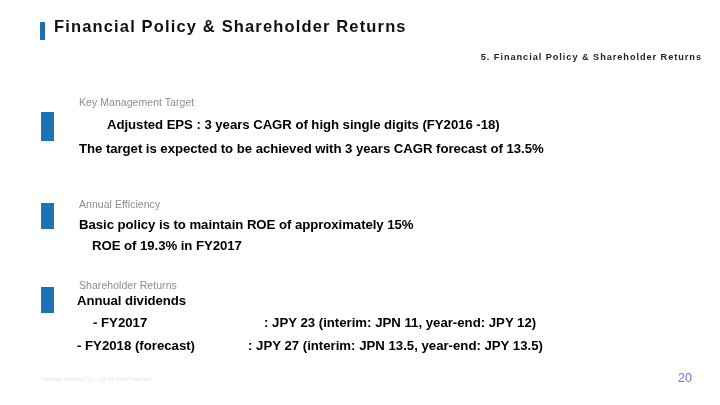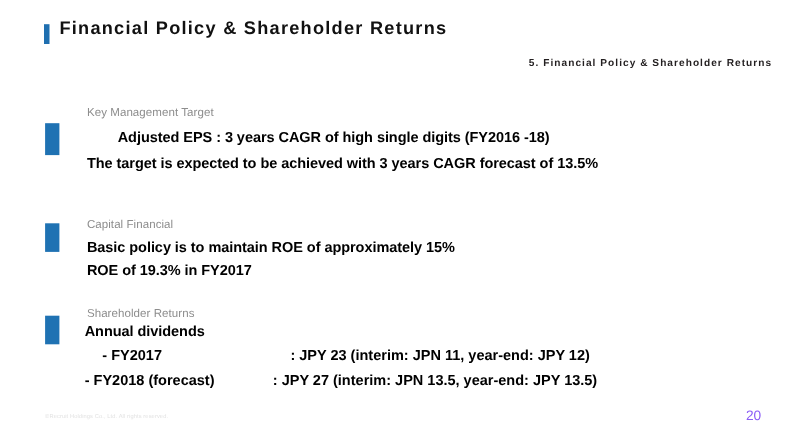--- a/index.html
+++ b/index.html
@@ -88,21 +88,21 @@
   #section-key-management-target .section-accent-bar { top: 112px; height: 29px; }
   #section-key-management-target .section-label { top: 96px; }
   #kmt-line-1 { left: 79px; top: 117px; margin-left: 28px; }
   #kmt-line-2 { left: 79px; top: 141px; }
 
   
   #section-capital-efficiency { top: 0; }
   #section-capital-efficiency .section-accent-bar { top: 203px; height: 26px; }
   #section-capital-efficiency .section-label { top: 198px; }
   #ce-line-1 { left: 79px; top: 217px; }
-  #ce-line-2 { left: 79px; top: 238px; }
+  #ce-line-2 { left: 92px; top: 238px; }
 
   
   #section-shareholder-returns { top: 0; }
   #section-shareholder-returns .section-accent-bar { top: 287px; height: 26px; }
   #section-shareholder-returns .section-label { top: 279px; }
   #sr-line-1 { left: 77px; top: 293px; }
 
   .dividend-row {
     position: absolute;
     left: 77px;
@@ -151,21 +151,21 @@
 
 <div class="section" id="section-key-management-target">
   <div class="section-accent-bar"></div>
   <div class="section-label">Key Management Target</div>
   <div class="section-line" id="kmt-line-1">Adjusted EPS : 3 years CAGR of high single digits (FY2016 -18)</div>
   <div class="section-line" id="kmt-line-2">The target is expected to be achieved with 3 years CAGR forecast of 13.5%</div>
 </div>
 
 <div class="section" id="section-capital-efficiency">
   <div class="section-accent-bar"></div>
-  <div class="section-label">Capital Financial</div>
+  <div class="section-label">Annual Efficiency</div>
   <div class="section-line" id="ce-line-1">Basic policy is to maintain ROE of approximately 15%</div>
   <div class="section-line" id="ce-line-2">ROE of 19.3% in FY2017</div>
 </div>
 
 <div class="section" id="section-shareholder-returns">
   <div class="section-accent-bar"></div>
   <div class="section-label">Shareholder Returns</div>
   <div class="section-line" id="sr-line-1">Annual dividends</div>
 
   <div class="dividend-row" id="dividend-row-0">

